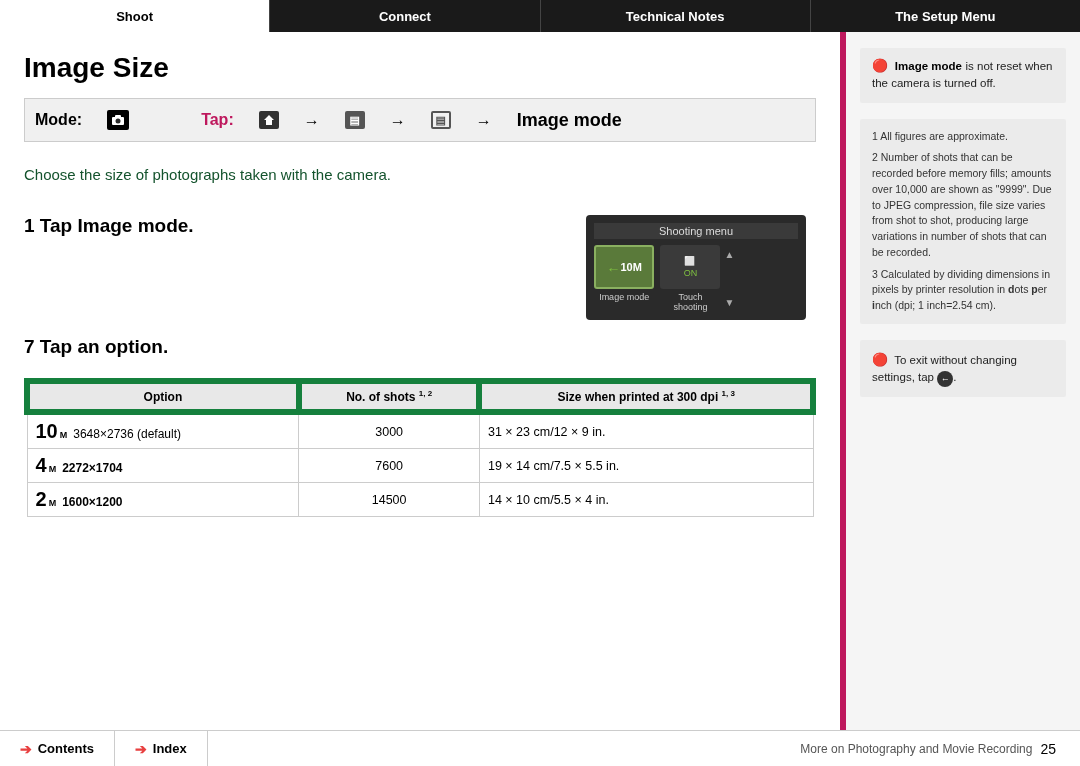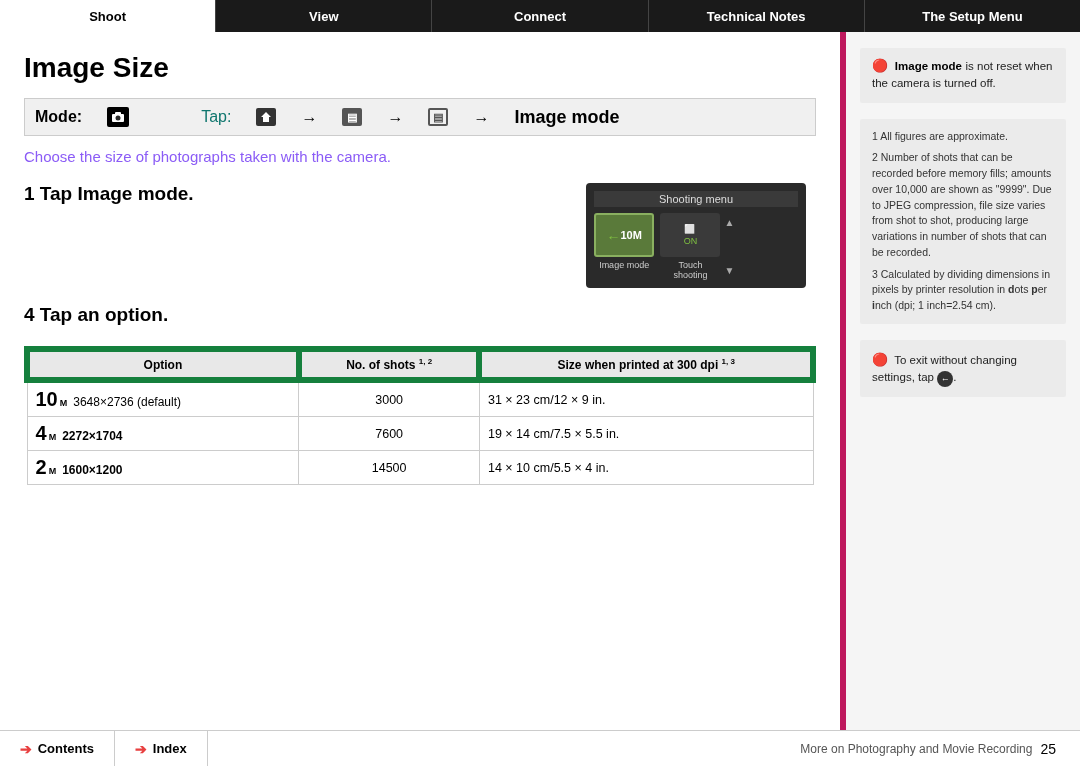--- a/index.html
+++ b/index.html
@@ -58,60 +58,60 @@
       margin-bottom: 14px;
     }
 
     
     .mode-bar {
       display: flex;
       align-items: center;
       background: #f0f0f0;
       border: 1px solid #ccc;
       padding: 6px 10px;
-      margin-bottom: 12px;
+      margin-bottom: 24px;
       gap: 25px;
-      height: 38px;
+      height: 44px;
     }
     .mode-label {
       font-size: 16px;
       font-weight: bold;
       color: #000;
     }
     .camera-icon-box {
       background: #000;
       color: #fff;
       width: 22px;
       height: 20px;
       display: flex;
       align-items: center;
       justify-content: center;
       font-size: 11px;
       border-radius: 2px;
     }
     .tap-label {
       font-size: 16px;
-      font-weight: normal;
-      color: #0f766e;
+      font-weight: bold;
+      color: #be185d;
     }
     .arrow {
       font-size: 16px;
       font-weight: bold;
       color: #000;
     }
     .image-mode-label {
       font-size: 18px;
       font-weight: bold;
       color: #000;
     }
 
     .description {
       font-size: 15px;
-      color: #8b5cf6;
-      margin-bottom: 18px;
+      color: #14532d;
+      margin-bottom: 32px;
     }
 
     
     .step-container {
       display: flex;
       gap: 20px;
       margin-bottom: 16px;
       align-items: flex-start;
     }
     .step-left {
@@ -308,23 +308,20 @@
     }
 
     .bold { font-weight: bold; }
   </style>
 </head>
 <body>
 
 <div class="top-nav">
   <div class="top-nav-item active">
     <span>Shoot</span>
-  </div>
-  <div class="top-nav-item">
-    <span>View</span>
   </div>
   <div class="top-nav-item">
     <span>Connect</span>
   </div>
   <div class="top-nav-item">
     <span>Technical Notes</span>
   </div>
   <div class="top-nav-item">
     <span>The Setup Menu</span>
   </div>
@@ -390,21 +387,21 @@
             <div style="display:flex;flex-direction:column;align-items:center;justify-content:space-between;padding:4px 0;">
               <span style="color:#aaa;font-size:10px;">▲</span>
               <span style="color:#aaa;font-size:10px;">▼</span>
             </div>
           </div>
         </div>
       </div>
     </div>
 
     <div class="step2-container">
-      <div class="step-heading">4 Tap an option.</div>
+      <div class="step-heading">7 Tap an option.</div>
     </div>
 
     <table class="options-table">
       <thead>
         <tr>
           <th><span>Option</span></th>
           <th>No. of shots <sup>1, 2</sup></th>
           <th>Size when printed at 300 dpi <sup>1, 3</sup></th>
         </tr>
       </thead>

